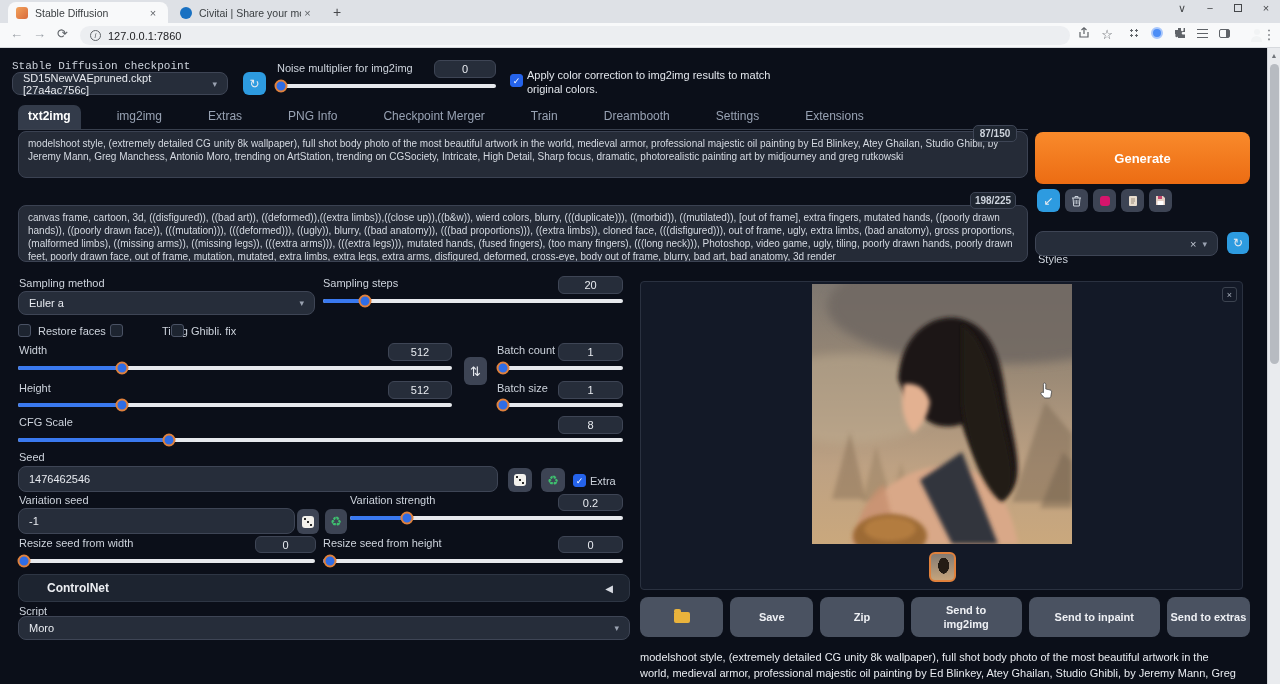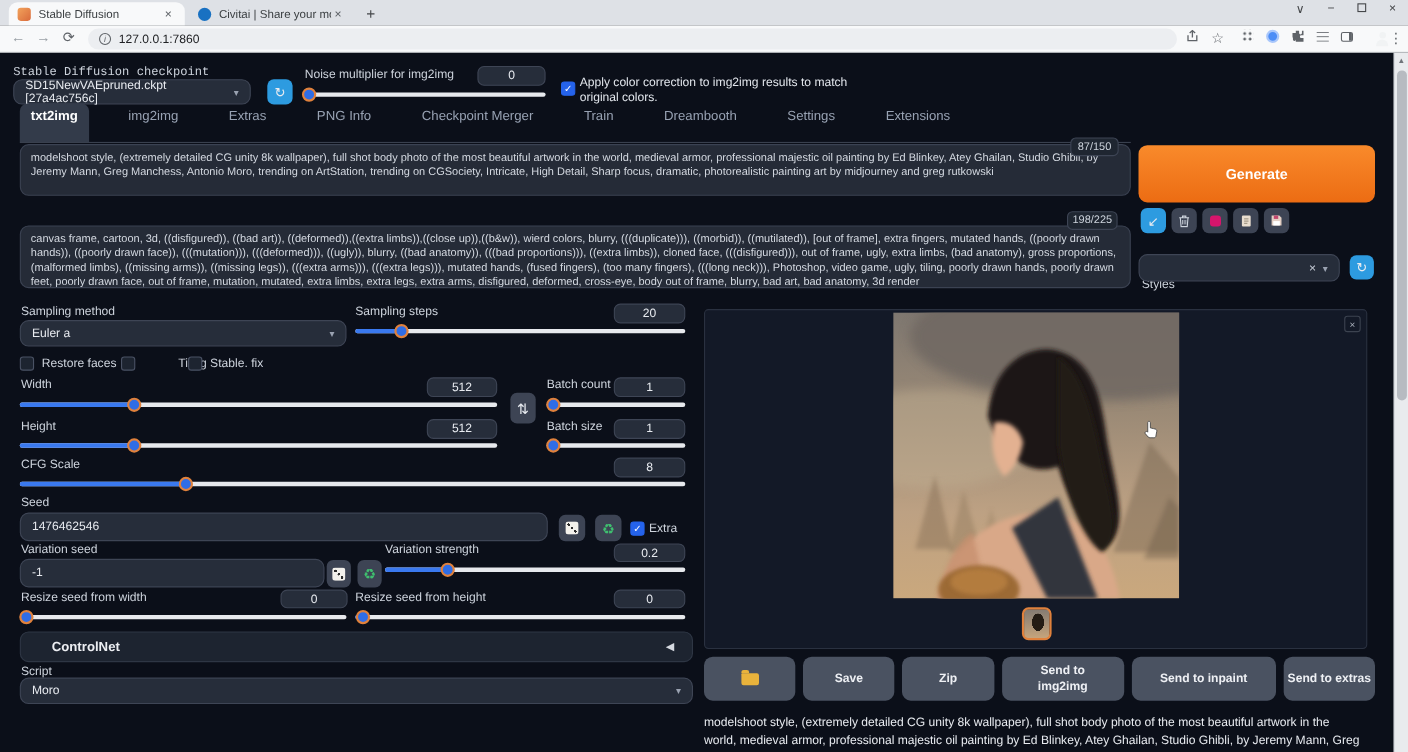--- a/index.html
+++ b/index.html
@@ -31,32 +31,32 @@
   .dd .arrow { margin-left:auto; color:#9aa2b1; font-size:9px; }
   .numbox { position:absolute; background:#262d3a; border:1px solid #3e4555; border-radius:6px; color:#e8ebf0; font-size:11px; display:flex; align-items:center; justify-content:center; height:18px; }
   .slider { position:absolute; height:4px; background:#e7e9ed; border-radius:2px; }
   .slider .fill { position:absolute; left:0; top:0; height:100%; background:#3a79ef; border-radius:2px; }
   .slider .thumb { position:absolute; top:50%; transform:translate(-50%,-50%); width:13px; height:13px; border-radius:50%; background:#2f6de6; }
   .cb { position:absolute; width:13px; height:13px; border-radius:3px; background:#1d2430; border:1px solid #4a5264; }
   .cb.on { background:#2563eb; border-color:#2563eb; color:#fff; font-size:9px; display:flex; align-items:center; justify-content:center; }
   .ibtn { position:absolute; background:#3d4454; border-radius:6px; display:flex; align-items:center; justify-content:center; color:#e8ebf0; }
   .ibtn.blue { background:#2d9be0; }
   .txtarea { position:absolute; background:#252b37; border:1px solid #3b4252; border-radius:8px; color:#d4d9e1; font-size:10px; line-height:13px; padding:5px 9px; overflow:hidden; }
-  .counter { position:absolute; background:#1f2631; border:1px solid #3e4555; border-radius:5px; color:#cdd3dc; font-size:10px; height:17px; display:flex; align-items:center; justify-content:center; z-index:5; }
+  .counter { position:absolute; background:#1f2631; border:1px solid #3e4555; border-radius:5px; color:#cdd3dc; font-size:10px; height:17px; display:flex; align-items:center; justify-content:center; z-index:5;font-weight:bold; }
   .dice { width:12px; height:12px; background:#f3f1ec; border-radius:3px;
     background-image:radial-gradient(circle at 3px 3px,#2b2b2b 1.1px,transparent 1.3px),radial-gradient(circle at 6px 6px,#2b2b2b 1.1px,transparent 1.3px),radial-gradient(circle at 9px 9px,#2b2b2b 1.1px,transparent 1.3px); }
   .recyc { color:#3fbf6f; font-size:13px; }
   #generate { position:absolute; left:1035px; top:84px; width:215px; height:52px; border-radius:8px;
     background:linear-gradient(180deg,#f98a2b,#ec6c13); color:#fff; font-weight:bold; font-size:13px;
     display:flex; align-items:center; justify-content:center; }
   .gbtn { background:#4a5261; border-radius:8px; color:#eef0f4; font-weight:bold; font-size:11px; display:flex; align-items:center; justify-content:center; text-align:center; line-height:14px; }
   .folder { width:16px; height:11px; background:#e9b33c; border-radius:1px 2px 2px 2px; position:relative; }
   .folder::before { content:''; position:absolute; top:-3px; left:0; width:7px; height:3px; background:#e9b33c; border-radius:2px 2px 0 0; }
   #tabsrow { position:absolute; left:18px; top:59px; width:1010px; height:23px; border-bottom:1px solid #39404e; display:flex; gap:26px; align-items:flex-end; }
-  .maintab { font-size:12px; color:#98a2b3; padding:4px 10px 17px; white-space:nowrap; }
+  .maintab { font-size:12px; color:#98a2b3; padding:4px 10px 6px; white-space:nowrap; }
   .maintab.sel { background:#333b4a; border-radius:7px 7px 0 0; color:#fff; font-weight:bold; }
   #scrollbar { position:absolute; right:0; top:0; width:13px; height:636px; background:#e9ebee; border-left:1px solid #d3d6da; }
   #scrollthumb { position:absolute; left:2px; top:16px; width:9px; height:300px; background:#b7bbc1; border-radius:5px; }
   #gpanel { position:absolute; left:640px; top:233px; width:603px; height:309px; background:#131927; border:1px solid #2a3140; border-radius:4px; }
   .thumb { position:absolute; left:288px; top:270px; width:27px; height:30px; border:2px solid #e0813c; border-radius:6px;
     background-image:radial-gradient(ellipse 9px 13px at 55% 45%, #241c14 60%, transparent 62%), linear-gradient(#847b72,#c5a47c); }
   #ginfo { position:absolute; left:640px; top:601px; width:600px; height:34px; overflow:hidden; color:#e8ebf0; font-size:11px; line-height:16px; }
   .avatar { width:17px; height:17px; border-radius:50%; background:#202124; position:relative; }
   .avatar::before { content:''; position:absolute; left:5.5px; top:3px; width:6px; height:6px; border-radius:50%; background:#f1f3f4; }
   .avatar::after { content:''; position:absolute; left:3px; top:10px; width:11px; height:6px; border-radius:6px 6px 0 0; background:#f1f3f4; }
@@ -191,21 +191,21 @@
     <div class="slider" style="left:323px; top:251px; width:300px;">
       <div class="fill" style="width:14%;"></div>
         <div class="thumb" style="left:14%;"></div>
     </div>
 
     <div class="cb" style="left:18px; top:276px;"></div>
     <div class="lbl" style="left:38px; top:277px;">Restore faces</div>
     <div class="cb" style="left:110px; top:276px;"></div>
     <div class="lbl" style="left:130px; top:277px;margin-left:32px;">Tiling</div>
     <div class="cb" style="left:171px; top:276px;"></div>
-    <div class="lbl" style="left:191px; top:277px;">Stable. fix</div>
+    <div class="lbl" style="left:191px; top:277px;">Ghibli. fix</div>
 
     <div class="lbl" style="left:19px; top:296px;">Width</div>
     <div class="numbox" style="left:388px; top:295px; width:64px;">512</div>
     <div class="slider" style="left:18px; top:318px; width:434px;">
       <div class="fill" style="width:24%;"></div>
         <div class="thumb" style="left:24%;"></div>
     </div>
     <div class="ibtn" style="left:464px; top:309px; width:23px; height:28px; font-size:13px;">⇅</div>
     <div class="lbl" style="left:497px; top:296px;">Batch count</div>
     <div class="numbox" style="left:558px; top:295px; width:65px;">1</div>

